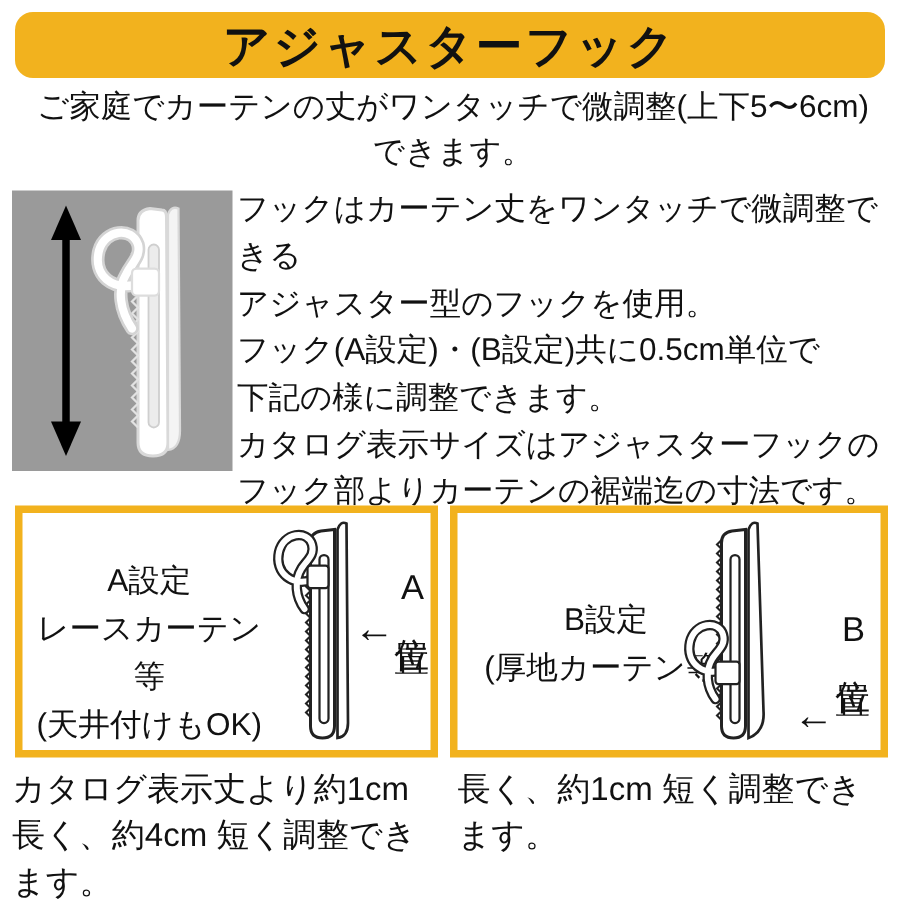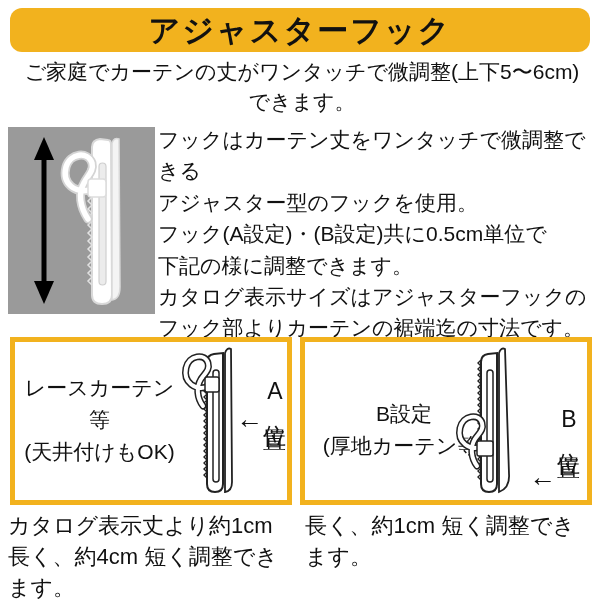--- a/index.html
+++ b/index.html
@@ -82,20 +82,21 @@
     <div>フックはカーテン丈をワンタッチで微調整できる</div>
     <div>アジャスター型のフックを使用。</div>
     <div>フック(A設定)・(B設定)共に0.5cm単位で</div>
     <div>下記の様に調整できます。</div>
     <div>カタログ表示サイズはアジャスターフックの</div>
     <div>フック部よりカーテンの裾端迄の寸法です。</div>
   </div>
 
   <div class="setting-box box-a">
     <div class="box-label">
+      <div>A設定</div>
       <div>レースカーテン等</div>
       <div>(天井付けもOK)</div>
     </div>
     <svg class="hook-diagram" width="78" height="152" viewBox="0 0 78 152">
       <path d="M52,7 Q54,1 58,3 L59,136 Q59,145 52,146 Z" fill="#ffffff" stroke="#222" stroke-width="1.8"></path>
       <path d="M34,16 Q34,9 41,8 L50,7 L50,138 Q50,146 42,146 Q34,146 34,138 Z" fill="#ffffff" stroke="#222" stroke-width="2"></path>
       <polyline points="34,36 31,39 34,42 31,45 34,48 31,51 34,54 31,57 34,60 31,63 34,66 31,69 34,72 31,75 34,78 31,81 34,84 31,87 34,90 31,93 34,96 31,99 34,102 31,105 34,108 31,111 34,114 31,117 34,120 31,123 34,126 31,129 34,132" fill="none" stroke="#222" stroke-width="1.4"></polyline>
       <rect x="40" y="24" width="6" height="112" rx="3" fill="none" stroke="#222" stroke-width="1.5"></rect>
       <path d="M37,40 C22,46 10,36 13,22 C16,9 32,7 35,17 C37,24 32,27 28,33 C23,41 24,52 30,60" fill="none" stroke="#222" stroke-width="7" stroke-linecap="round"></path>
       <path d="M37,40 C22,46 10,36 13,22 C16,9 32,7 35,17 C37,24 32,27 28,33 C23,41 24,52 30,60" fill="none" stroke="#ffffff" stroke-width="4" stroke-linecap="round"></path>

